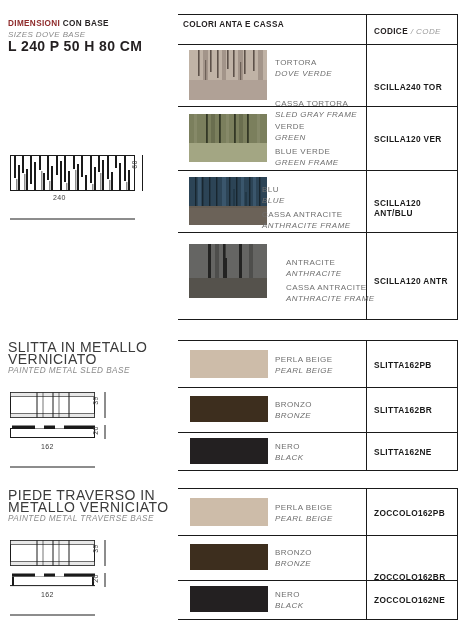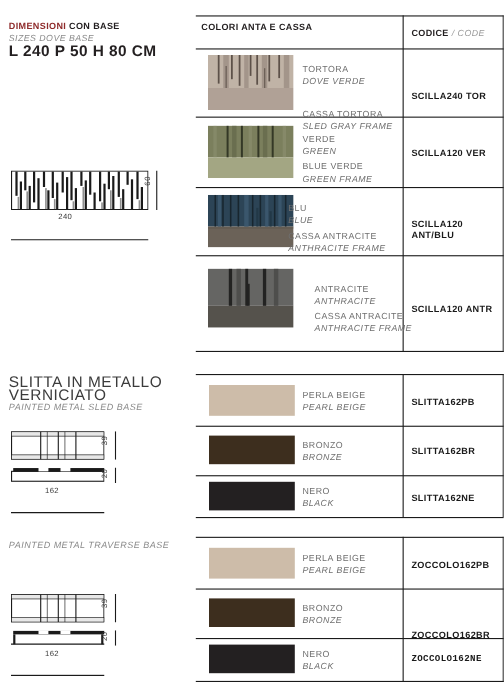--- a/index.html
+++ b/index.html
@@ -154,20 +154,21 @@
   <div class="vlabel" style="left:92px;top:426px;">20</div>
 
   <div class="dimlabel" style="left:41px;top:443px;">162</div>
   <div class="drawing" style="left:10px;top:455px;">
     <svg width="85" height="3" viewBox="0 0 85 3">
       <line x1="0" y1="1" x2="85" y2="1" stroke="#1a1a1a" stroke-width="1"></line>
     </svg>
   </div>
 
   <div class="left" style="top:490px;">
+    <div class="left-title2">PIEDE TRAVERSO IN METALLO VERNICIATO</div>
     <div class="left-sub2">PAINTED METAL TRAVERSE BASE</div>
   </div>
 
   <div class="drawing" style="left:10px;top:540px;">
     <svg width="85" height="26" viewBox="0 0 85 26">
       <rect x="0.5" y="0.5" width="84" height="25" fill="#ffffff" stroke="#1a1a1a" stroke-width="1"></rect>
       <rect x="0.5" y="0.5" width="84" height="4" fill="#e8e8e8" stroke="#1a1a1a" stroke-width=".6"></rect>
       <rect x="0.5" y="21.5" width="84" height="4" fill="#e8e8e8" stroke="#1a1a1a" stroke-width=".6"></rect>
       <line x1="27" y1="0.5" x2="27" y2="25.5" stroke="#1a1a1a" stroke-width="1"></line>
       <line x1="33" y1="0.5" x2="33" y2="25.5" stroke="#1a1a1a" stroke-width=".6"></line>
@@ -406,15 +407,15 @@
   </div>
   <div class="code" style="left:374px;top:572px;">ZOCCOLO162BR</div>
 
   <div class="sw-solid" style="left:190px;top:586px;width:78px;height:26px;">
     <div style="width:100%;height:100%;background:#232021;"></div>
   </div>
   <div class="cell-names" style="left:275px;top:590px;">
     <div class="nm">NERO</div>
     <div class="nm-it">BLACK</div>
   </div>
-  <div class="code" style="left:374px;top:595px;font-family:Liberation Mono, monospace;">ZOCCOLO162NE</div>
+  <div class="code" style="left:374px;top:595px;">ZOCCOLO162NE</div>
 
 </div>
 
 </body></html>

